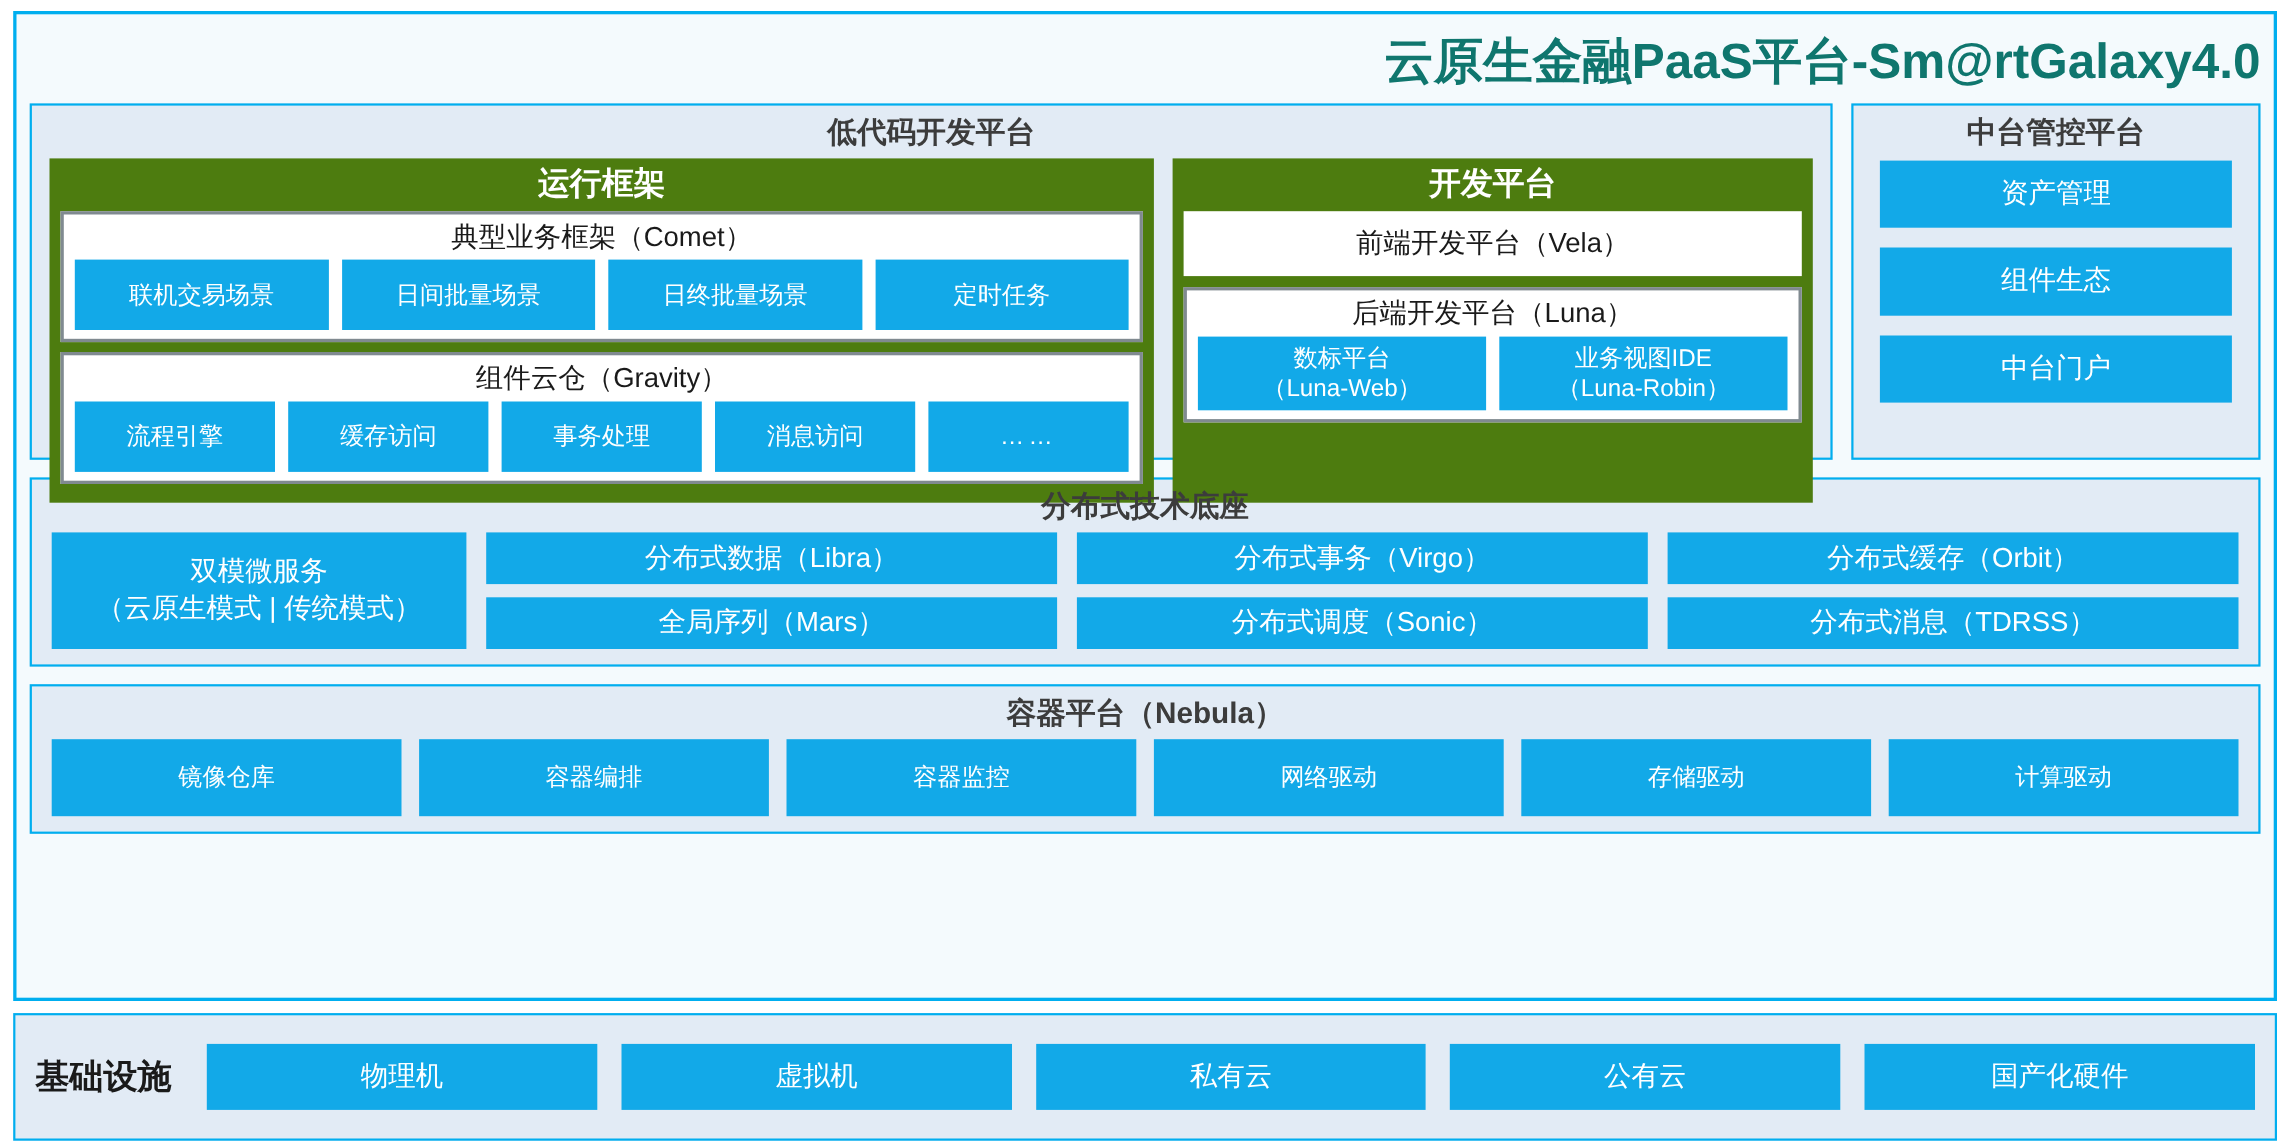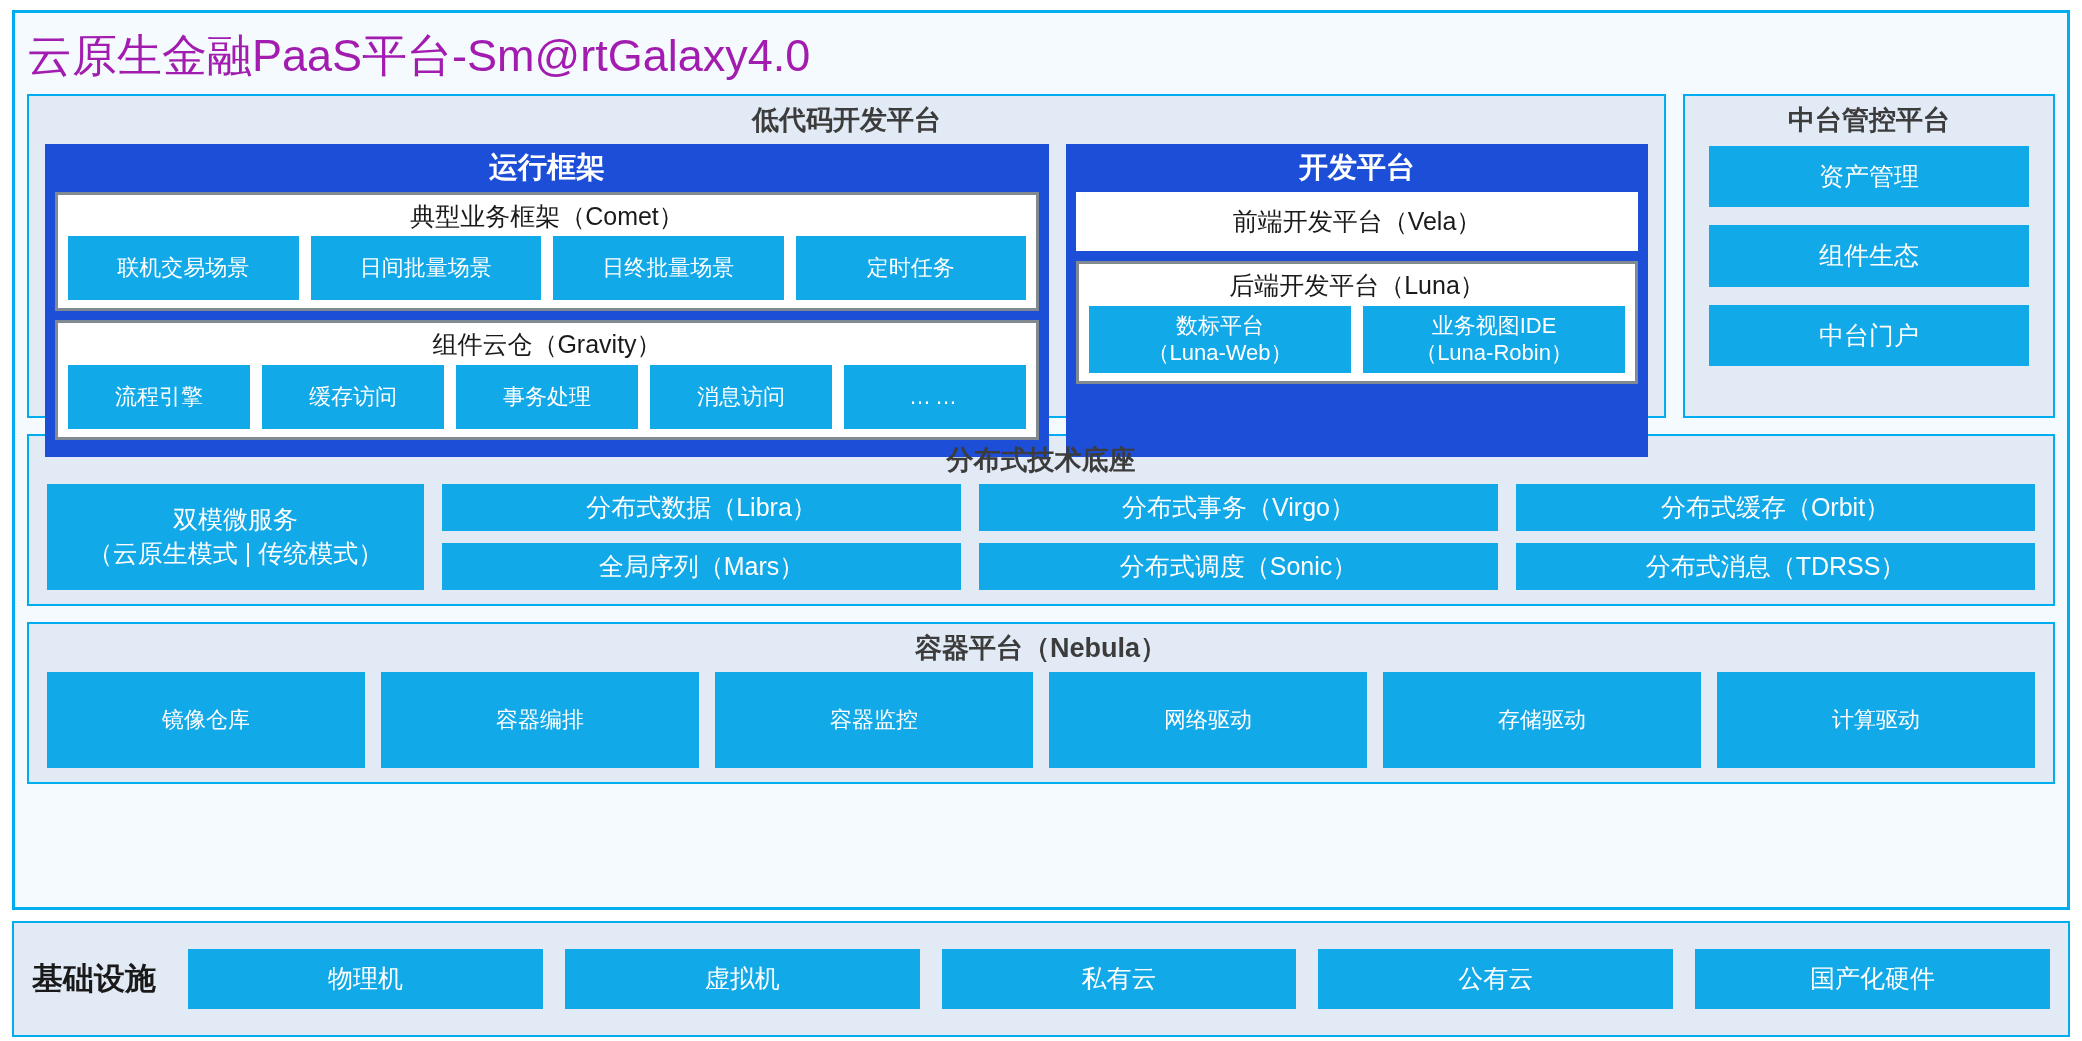--- a/index.html
+++ b/index.html
@@ -26,24 +26,24 @@
   
   .main-frame {
     border: 3px solid #00AEEF;
     background: #F4FAFD;
     box-sizing: border-box;
     padding: 6px 12px 14px 12px;
     height: 900px;
   }
 
   .app-title {
-    text-align: left;
+    text-align: right;
     font-size: 45px;
-    color: #a21caf;
-    font-weight: normal;
+    color: #0f766e;
+    font-weight: bold;
     letter-spacing: 0px;
     line-height: 1.0;
     padding: 14px 0 16px 0;
   }
 
   
   .panel {
     border: 2px solid #00AEEF;
     background: #E2EBF5;
     box-sizing: border-box;
@@ -71,21 +71,21 @@
   .lowcode-body {
     display: flex;
     gap: 17px;
     padding: 0 16px 14px 16px;
     flex: 1;
     box-sizing: border-box;
   }
 
   
   .blue-card {
-    background: #1d4ed8;
+    background: #4d7c0f;
     box-sizing: border-box;
     padding: 0 0 8px 0;
     display: flex;
     flex-direction: column;
   }
   .blue-card-title {
     text-align: center;
     color: #ffffff;
     font-size: 29px;
     font-weight: bold;
@@ -208,21 +208,21 @@
     flex: 1;
     display: flex;
     align-items: center;
     justify-content: center;
     line-height: 1.1;
   }
 
   
   .container-plat {
     margin-top: 16px;
-    height: 162px;
+    height: 136px;
     display: flex;
     flex-direction: column;
   }
   .container-body {
     display: flex;
     gap: 16px;
     padding: 0 18px 14px 18px;
     flex: 1;
     box-sizing: border-box;
   }

